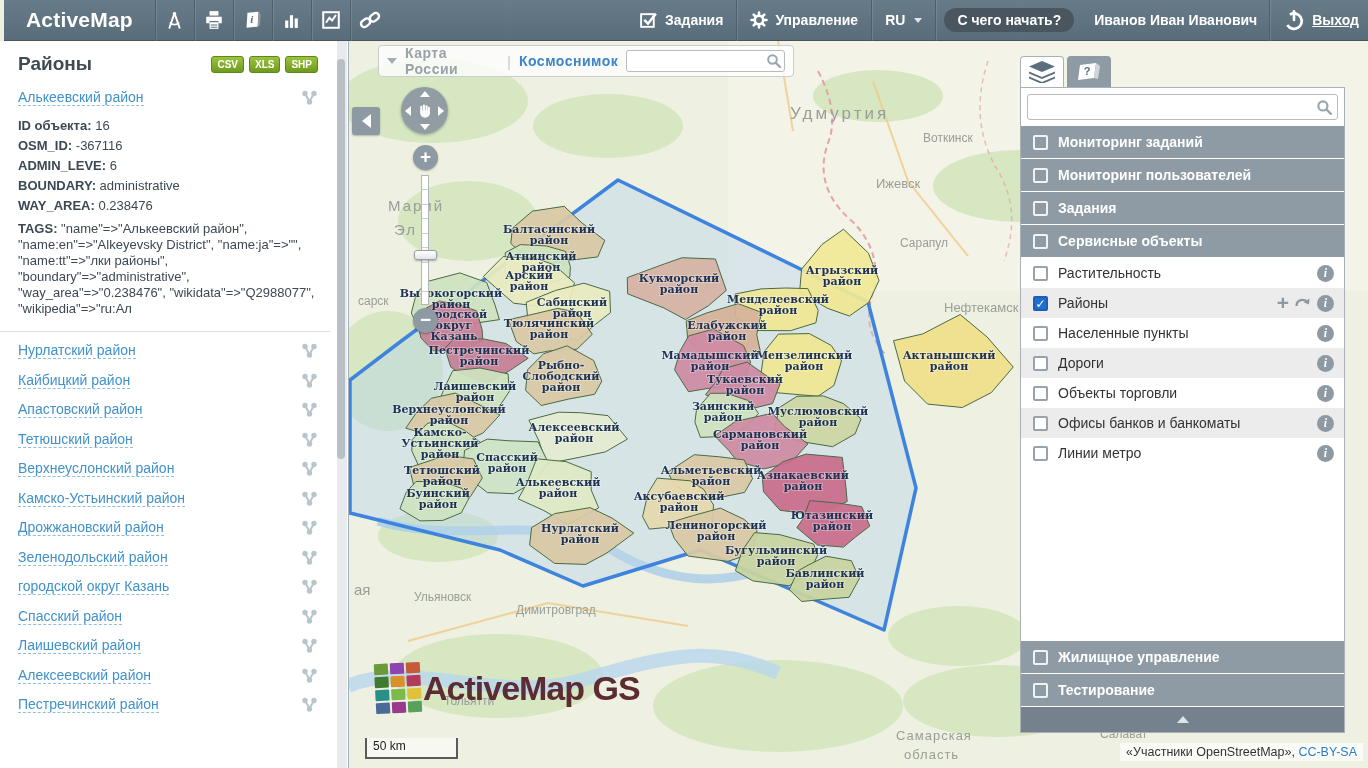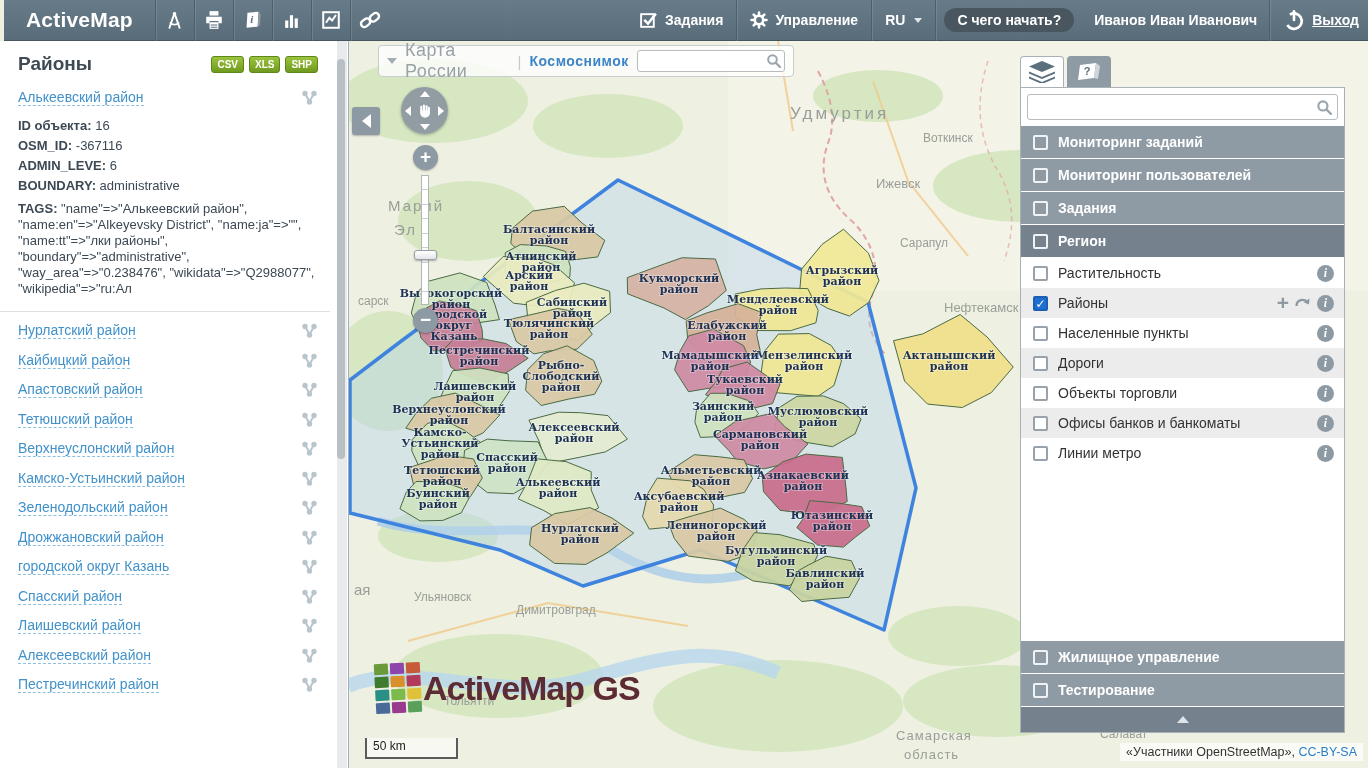--- a/index.html
+++ b/index.html
@@ -48,21 +48,21 @@
   .blob{stroke:#4a6a44;stroke-width:1;stroke-linejoin:round;fill-opacity:.93}
   .dlabel{font-family:"DejaVu Serif","Liberation Serif",serif;font-weight:bold;font-size:11px;fill:#1d3154;
     text-anchor:middle;paint-order:stroke;stroke:#ffffff;stroke-width:2.2px;stroke-opacity:.28}
   .clabel{fill:#999e99;font-family:"Liberation Sans",sans-serif}
   .region-outline{fill:rgba(183,212,234,.45);stroke:#3e83de;stroke-width:3.5;stroke-linejoin:round}
 
   .map-toolbar{position:absolute;left:29px;top:4px;width:416px;height:32px;z-index:10;
     background:rgba(255,255,255,.78);border:1px solid #c9cdd0;border-radius:4px;
     display:flex;align-items:center;padding:0 8px;gap:8px}
   .mt-caret{width:0;height:0;border-left:5px solid transparent;border-right:5px solid transparent;border-top:6px solid #a5aeb4;cursor:pointer}
-  .bm-current{color:#9aa2a8;font-size:18px;font-weight:normal;letter-spacing:.5px;cursor:default}
+  .bm-current{color:#9aa2a8;font-size:14px;font-weight:bold;letter-spacing:.5px;cursor:default}
   .bm-alt{color:#3d85c6;font-size:14px;font-weight:bold;letter-spacing:.5px;cursor:pointer}
   .mt-div{color:#c2cad0;font-size:15px}
   .map-search{margin-left:auto;position:relative;width:168px;height:22px}
   .map-search input{width:100%;height:100%;border:1px solid #b6bcc0;border-radius:3px;padding:0 24px 0 6px;font-size:12px;background:#fff}
   .mag{position:absolute;right:3px;top:3px}
 
   .collapse-btn{position:absolute;left:3px;top:66px;width:28px;height:28px;background:#8d99a3;border-radius:3px;
     z-index:10;display:flex;align-items:center;justify-content:center;cursor:pointer;box-shadow:0 1px 2px rgba(0,0,0,.25)}
   .collapse-tri{width:0;height:0;border-top:7px solid transparent;border-bottom:7px solid transparent;border-right:9px solid #fff}
 
@@ -232,20 +232,21 @@
               <circle cx="4" cy="4.5" r="2.7" fill="#b9c5cd"></circle>
               <circle cx="13" cy="4.5" r="2.7" fill="#b9c5cd"></circle>
               <circle cx="8.5" cy="13" r="2.7" fill="#b9c5cd"></circle>
             </svg></span>
       </div>
       <div class="fields" id="feature-fields">
           <div class="fld"><b>ID объекта: </b><span>16</span></div>
           <div class="fld"><b>OSM_ID: </b><span>-367116</span></div>
           <div class="fld"><b>ADMIN_LEVE: </b><span>6</span></div>
           <div class="fld"><b>BOUNDARY: </b><span>administrative</span></div>
+          <div class="fld"><b>WAY_AREA: </b><span>0.238476</span></div>
         </div>
       <div class="tags"><b>TAGS</b><b>: </b><span>"name"=&gt;"Алькеевский район", "name:en"=&gt;"Alkeyevsky District", "name:ja"=&gt;"", "name:tt"=&gt;"лки районы", "boundary"=&gt;"administrative", "way_area"=&gt;"0.238476", "wikidata"=&gt;"Q2988077", "wikipedia"=&gt;"ru:Ал</span></div>
       <hr class="lp-hr">
       <div id="district-list">
           <div class="d-row">
             <a class="dlink">Нурлатский район</a>
             <span class="share-ic"><svg width="17" height="17" viewBox="0 0 17 17">
                 <path d="M4 4.5 L8.5 12.5 L13 4.5" stroke="#b9c5cd" stroke-width="2" fill="none"></path>
                 <circle cx="4" cy="4.5" r="2.7" fill="#b9c5cd"></circle>
                 <circle cx="13" cy="4.5" r="2.7" fill="#b9c5cd"></circle>
@@ -291,30 +292,30 @@
           <div class="d-row">
             <a class="dlink">Камско-Устьинский район</a>
             <span class="share-ic"><svg width="17" height="17" viewBox="0 0 17 17">
                 <path d="M4 4.5 L8.5 12.5 L13 4.5" stroke="#b9c5cd" stroke-width="2" fill="none"></path>
                 <circle cx="4" cy="4.5" r="2.7" fill="#b9c5cd"></circle>
                 <circle cx="13" cy="4.5" r="2.7" fill="#b9c5cd"></circle>
                 <circle cx="8.5" cy="13" r="2.7" fill="#b9c5cd"></circle>
               </svg></span>
           </div>
           <div class="d-row">
+            <a class="dlink">Дрожжановский район</a>
+            <span class="share-ic"><svg width="17" height="17" viewBox="0 0 17 17">
+                <path d="M4 4.5 L8.5 12.5 L13 4.5" stroke="#b9c5cd" stroke-width="2" fill="none"></path>
+                <circle cx="4" cy="4.5" r="2.7" fill="#b9c5cd"></circle>
+                <circle cx="13" cy="4.5" r="2.7" fill="#b9c5cd"></circle>
+                <circle cx="8.5" cy="13" r="2.7" fill="#b9c5cd"></circle>
+              </svg></span>
+          </div>
+          <div class="d-row">
             <a class="dlink">Зеленодольский район</a>
-            <span class="share-ic"><svg width="17" height="17" viewBox="0 0 17 17">
-                <path d="M4 4.5 L8.5 12.5 L13 4.5" stroke="#b9c5cd" stroke-width="2" fill="none"></path>
-                <circle cx="4" cy="4.5" r="2.7" fill="#b9c5cd"></circle>
-                <circle cx="13" cy="4.5" r="2.7" fill="#b9c5cd"></circle>
-                <circle cx="8.5" cy="13" r="2.7" fill="#b9c5cd"></circle>
-              </svg></span>
-          </div>
-          <div class="d-row">
-            <a class="dlink">Дрожжановский район</a>
             <span class="share-ic"><svg width="17" height="17" viewBox="0 0 17 17">
                 <path d="M4 4.5 L8.5 12.5 L13 4.5" stroke="#b9c5cd" stroke-width="2" fill="none"></path>
                 <circle cx="4" cy="4.5" r="2.7" fill="#b9c5cd"></circle>
                 <circle cx="13" cy="4.5" r="2.7" fill="#b9c5cd"></circle>
                 <circle cx="8.5" cy="13" r="2.7" fill="#b9c5cd"></circle>
               </svg></span>
           </div>
           <div class="d-row">
             <a class="dlink">городской округ Казань</a>
             <span class="share-ic"><svg width="17" height="17" viewBox="0 0 17 17">
@@ -625,23 +626,23 @@
             <span>Мониторинг заданий</span>
           </div>
           <div class="grp">
             <span class="gcb"></span>
             <span>Мониторинг пользователей</span>
           </div>
           <div class="grp">
             <span class="gcb"></span>
             <span>Задания</span>
           </div>
-          <div class="grp dark">
+          <div class="grp">
             <span class="gcb"></span>
-            <span>Регион</span>
+            <span>Сервисные объекты</span>
           </div>
         </div>
       <div id="layer-list">
           <div class="lrow">
             <span class="lcb"></span>
             <span>Растительность</span>
             <span class="ltools">
               <span class="info-ic">i</span>
             </span>
           </div>

